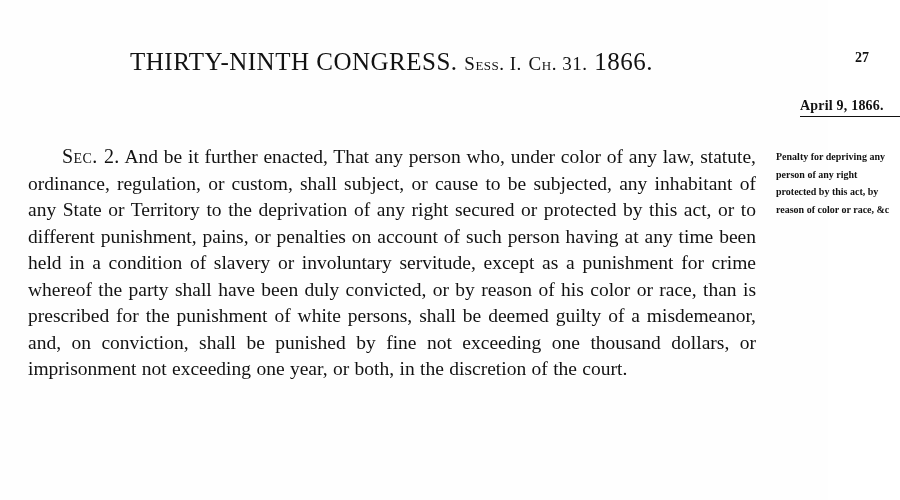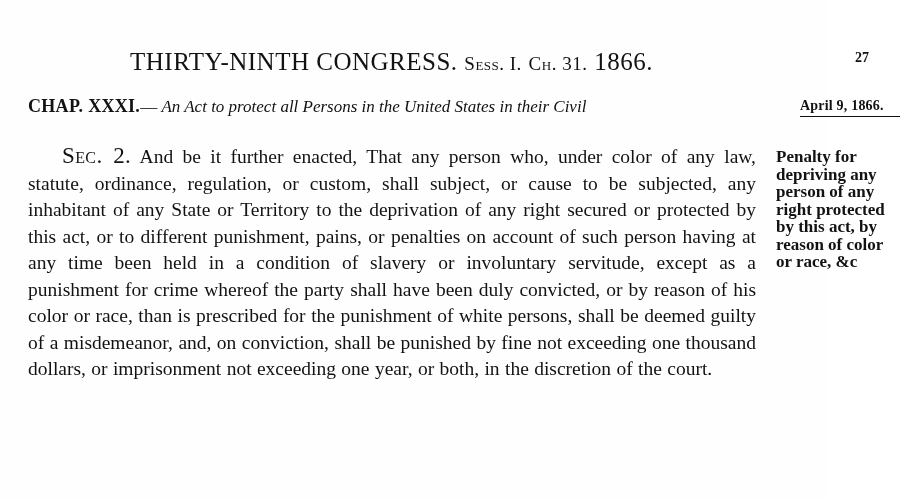--- a/index.html
+++ b/index.html
@@ -98,34 +98,34 @@
     left: 28px;
     width: 728px;
     font-size: 19.5px;
     line-height: 26.5px;
     text-align: justify;
     text-justify: inter-word;
     word-spacing: 0.5px;
   }
   .sec-label {
     font-variant: small-caps;
-    font-size: 23px;
+    font-size: 20px;
     letter-spacing: 0.4px;
     padding-left: 34px;
   }
   .sec-enacting {
   }
 
   
   .margin-note {
     position: absolute;
     top: 148px;
     left: 776px;
     width: 116px;
-    font-size: 17px;
+    font-size: 10px;
     line-height: 17.5px;
     font-weight: bold;
     text-align: left;
     word-spacing: 0px;
   }
 </style>
 </head>
 <body>
 
 <div class="page">
@@ -134,24 +134,20 @@
     <div class="rh-title">
       <span class="big">THIRTY-NINTH CONGRESS.</span>
       <span class="sc">Sess. I.</span>
       <span class="sc">Ch. 31.</span>
       <span class="big">1866.</span>
     </div>
     <div class="rh-pageno">27</div>
   </div>
 
   <div class="chap-block">
-    <div class="chap-line1">
-      <span class="chap-label">CHAP. XXXI.</span><span class="chap-dash">—</span>
-      <span class="chap-title">An Act to protect all Persons in the United States in their Civil</span>
-    </div>
   </div>
 
   <div class="chap-date">April 9, 1866.</div>
 
   <div class="body-col">
     <span class="sec-label">Sec. 2.</span>
     <span class="sec-enacting">And be it further enacted,</span><span> That any person who, under color of any law, statute, ordinance, regulation, or custom, shall subject, or cause to be subjected, any inhabitant of any State or Territory to the deprivation of any right secured or protected by this act, or to different punishment, pains, or penalties on account of such person having at any time been held in a condition of slavery or involuntary servitude, except as a punishment for crime whereof the party shall have been duly convicted, or by reason of his color or race, than is prescribed for the punishment of white persons, shall be deemed guilty of a misdemeanor, and, on conviction, shall be punished by fine not exceeding one thousand dollars, or imprisonment not exceeding one year, or both, in the discretion of the court.</span>
   </div>
 
   <div class="margin-note">Penalty for depriving any person of any right protected by this act, by reason of color or race, &amp;c</div>

